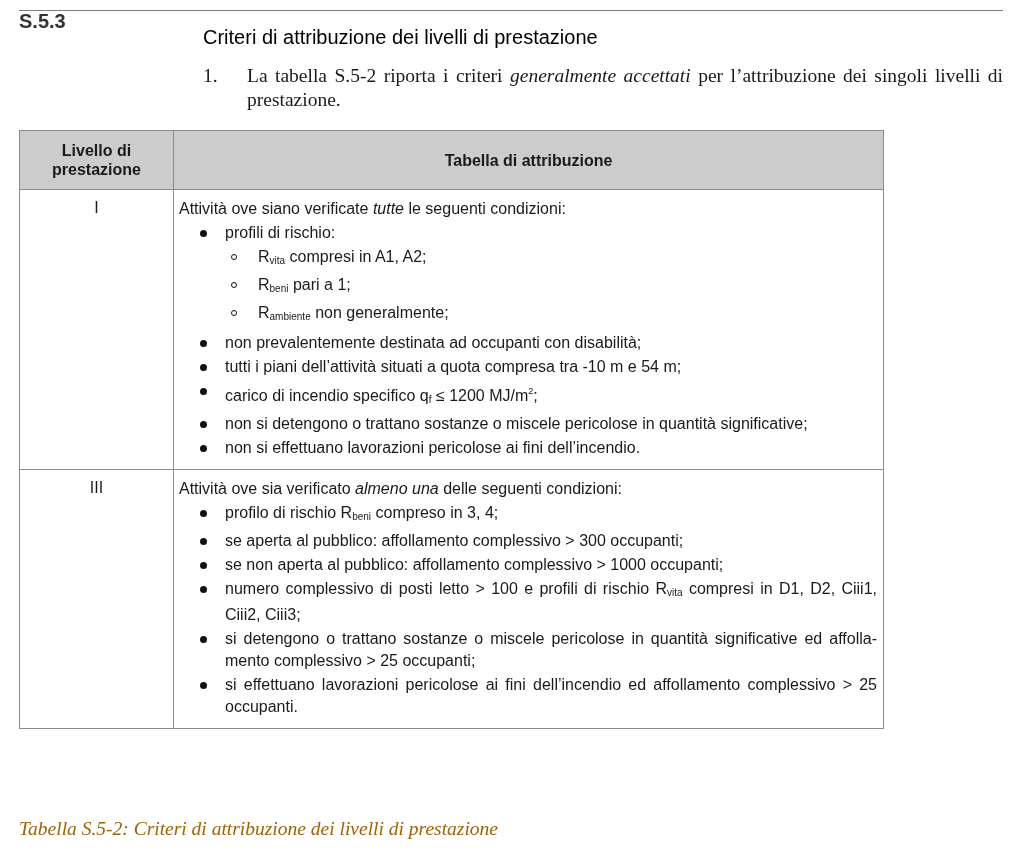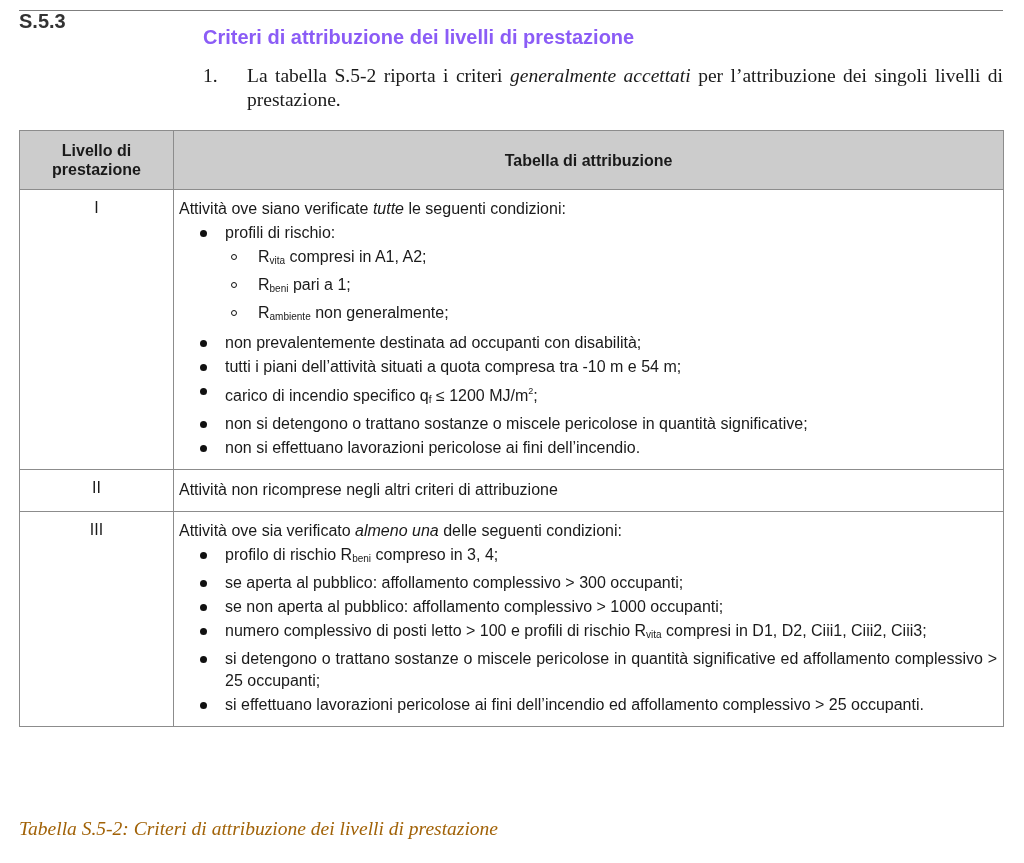--- a/index.html
+++ b/index.html
@@ -1,23 +1,23 @@
 <!DOCTYPE html>
 <html><head>
 <meta charset="utf-8">
 <style>
   html, body { margin: 0; padding: 0; background: #ffffff; }
   body { width: 1024px; height: 863px; position: relative; overflow: hidden; color: #1a1a1a; }
   .top-rule { position: absolute; left: 19px; top: 10px; width: 984px; height: 1px; background: #7f7f7f; }
   .sec-num { position: absolute; left: 19px; top: 10px; font-family: "Liberation Sans", sans-serif; font-weight: bold; font-size: 20px; color: #333; }
-  .sec-title { position: absolute; left: 203px; top: 26px; font-family: "Liberation Sans", sans-serif; font-weight: bold; font-size: 20px; color: #8b5cf6; }
+  .sec-title { position: absolute; left: 203px; top: 26px; font-family: "Liberation Sans", sans-serif; font-weight: normal; font-size: 20px; color: #000000; }
   .intro { position: absolute; left: 203px; top: 64px; width: 800px; font-family: "Liberation Serif", serif; font-size: 19.5px; line-height: 24px; text-align: justify; }
   .intro .num { position: absolute; left: 0; top: 0; }
   .intro .txt { margin-left: 44px; display: block; }
-  table.crit { position: absolute; left: 19px; top: 130px; width: 985px; border-collapse: collapse; font-family: "Liberation Sans", sans-serif; font-size: 16px; }
+  table.crit { position: absolute; left: 19px; top: 130px; width: 865px; border-collapse: collapse; font-family: "Liberation Sans", sans-serif; font-size: 16px; }
   table.crit th, table.crit td { border: 1px solid #8c8c8c; vertical-align: top; }
   table.crit th { background: #cccccc; font-weight: bold; color: #1a1a1a; height: 56px; vertical-align: middle; line-height: 19px; }
   table.crit th.lvl { width: 151px; }
   td.lvl-cell { text-align: center; padding-top: 9px; }
   td.crit-cell { padding: 8px 6px 8px 5px; line-height: 22px; }
   td.crit-cell.single { padding-top: 9px; padding-bottom: 10px; }
   ul.l1 { list-style: none; margin: 2px 0 0 0; padding: 0; }
   ul.l1 > li { position: relative; padding-left: 46px; margin-bottom: 2px; text-align: justify; padding-right: 0; }
   ul.l1 > li .bullet { position: absolute; left: 21px; top: 8px; width: 7px; height: 7px; border-radius: 50%; background: #111; }
   ul.l2 { list-style: none; margin: 2px 0 4px 0; padding: 0; }
@@ -63,24 +63,20 @@
           </li>
           <li><span class="bullet"></span><span>non prevalentemente destinata ad occupanti con disabilità;</span></li>
           <li><span class="bullet"></span><span>tutti i piani dell’attività situati a quota compresa tra -10 m e 54 m;</span></li>
           <li><span class="bullet"></span><span>carico di incendio specifico q</span><sub class="s">f</sub><span> ≤ 1200 MJ/m</span><sup class="p">2</sup><span>;</span></li>
           <li><span class="bullet"></span><span>non si detengono o trattano sostanze o miscele pericolose in quantità significative;</span></li>
           <li><span class="bullet"></span><span>non si effettuano lavorazioni pericolose ai fini dell’incendio.</span></li>
         </ul>
       </td>
     </tr>
 
-    <tr>
-      <td class="lvl-cell">II</td>
-      <td class="crit-cell single">Attività non ricomprese negli altri criteri di attribuzione</td>
-    </tr>
 
     <tr>
       <td class="lvl-cell">III</td>
       <td class="crit-cell">
         <div><span>Attività ove sia verificato </span><i>almeno una</i><span> delle seguenti condizioni:</span></div>
         <ul class="l1">
           <li><span class="bullet"></span><span>profilo di rischio R</span><sub class="s">beni</sub><span> compreso in 3, 4;</span></li>
           <li><span class="bullet"></span><span>se aperta al pubblico: affollamento complessivo &gt; 300 occupanti;</span></li>
           <li><span class="bullet"></span><span>se non aperta al pubblico: affollamento complessivo &gt; 1000 occupanti;</span></li>
           <li><span class="bullet"></span><span>numero complessivo di posti letto &gt; 100 e profili di rischio R</span><sub class="s">vita</sub><span> compresi in D1, D2, Ciii1, Ciii2, Ciii3;</span></li>

